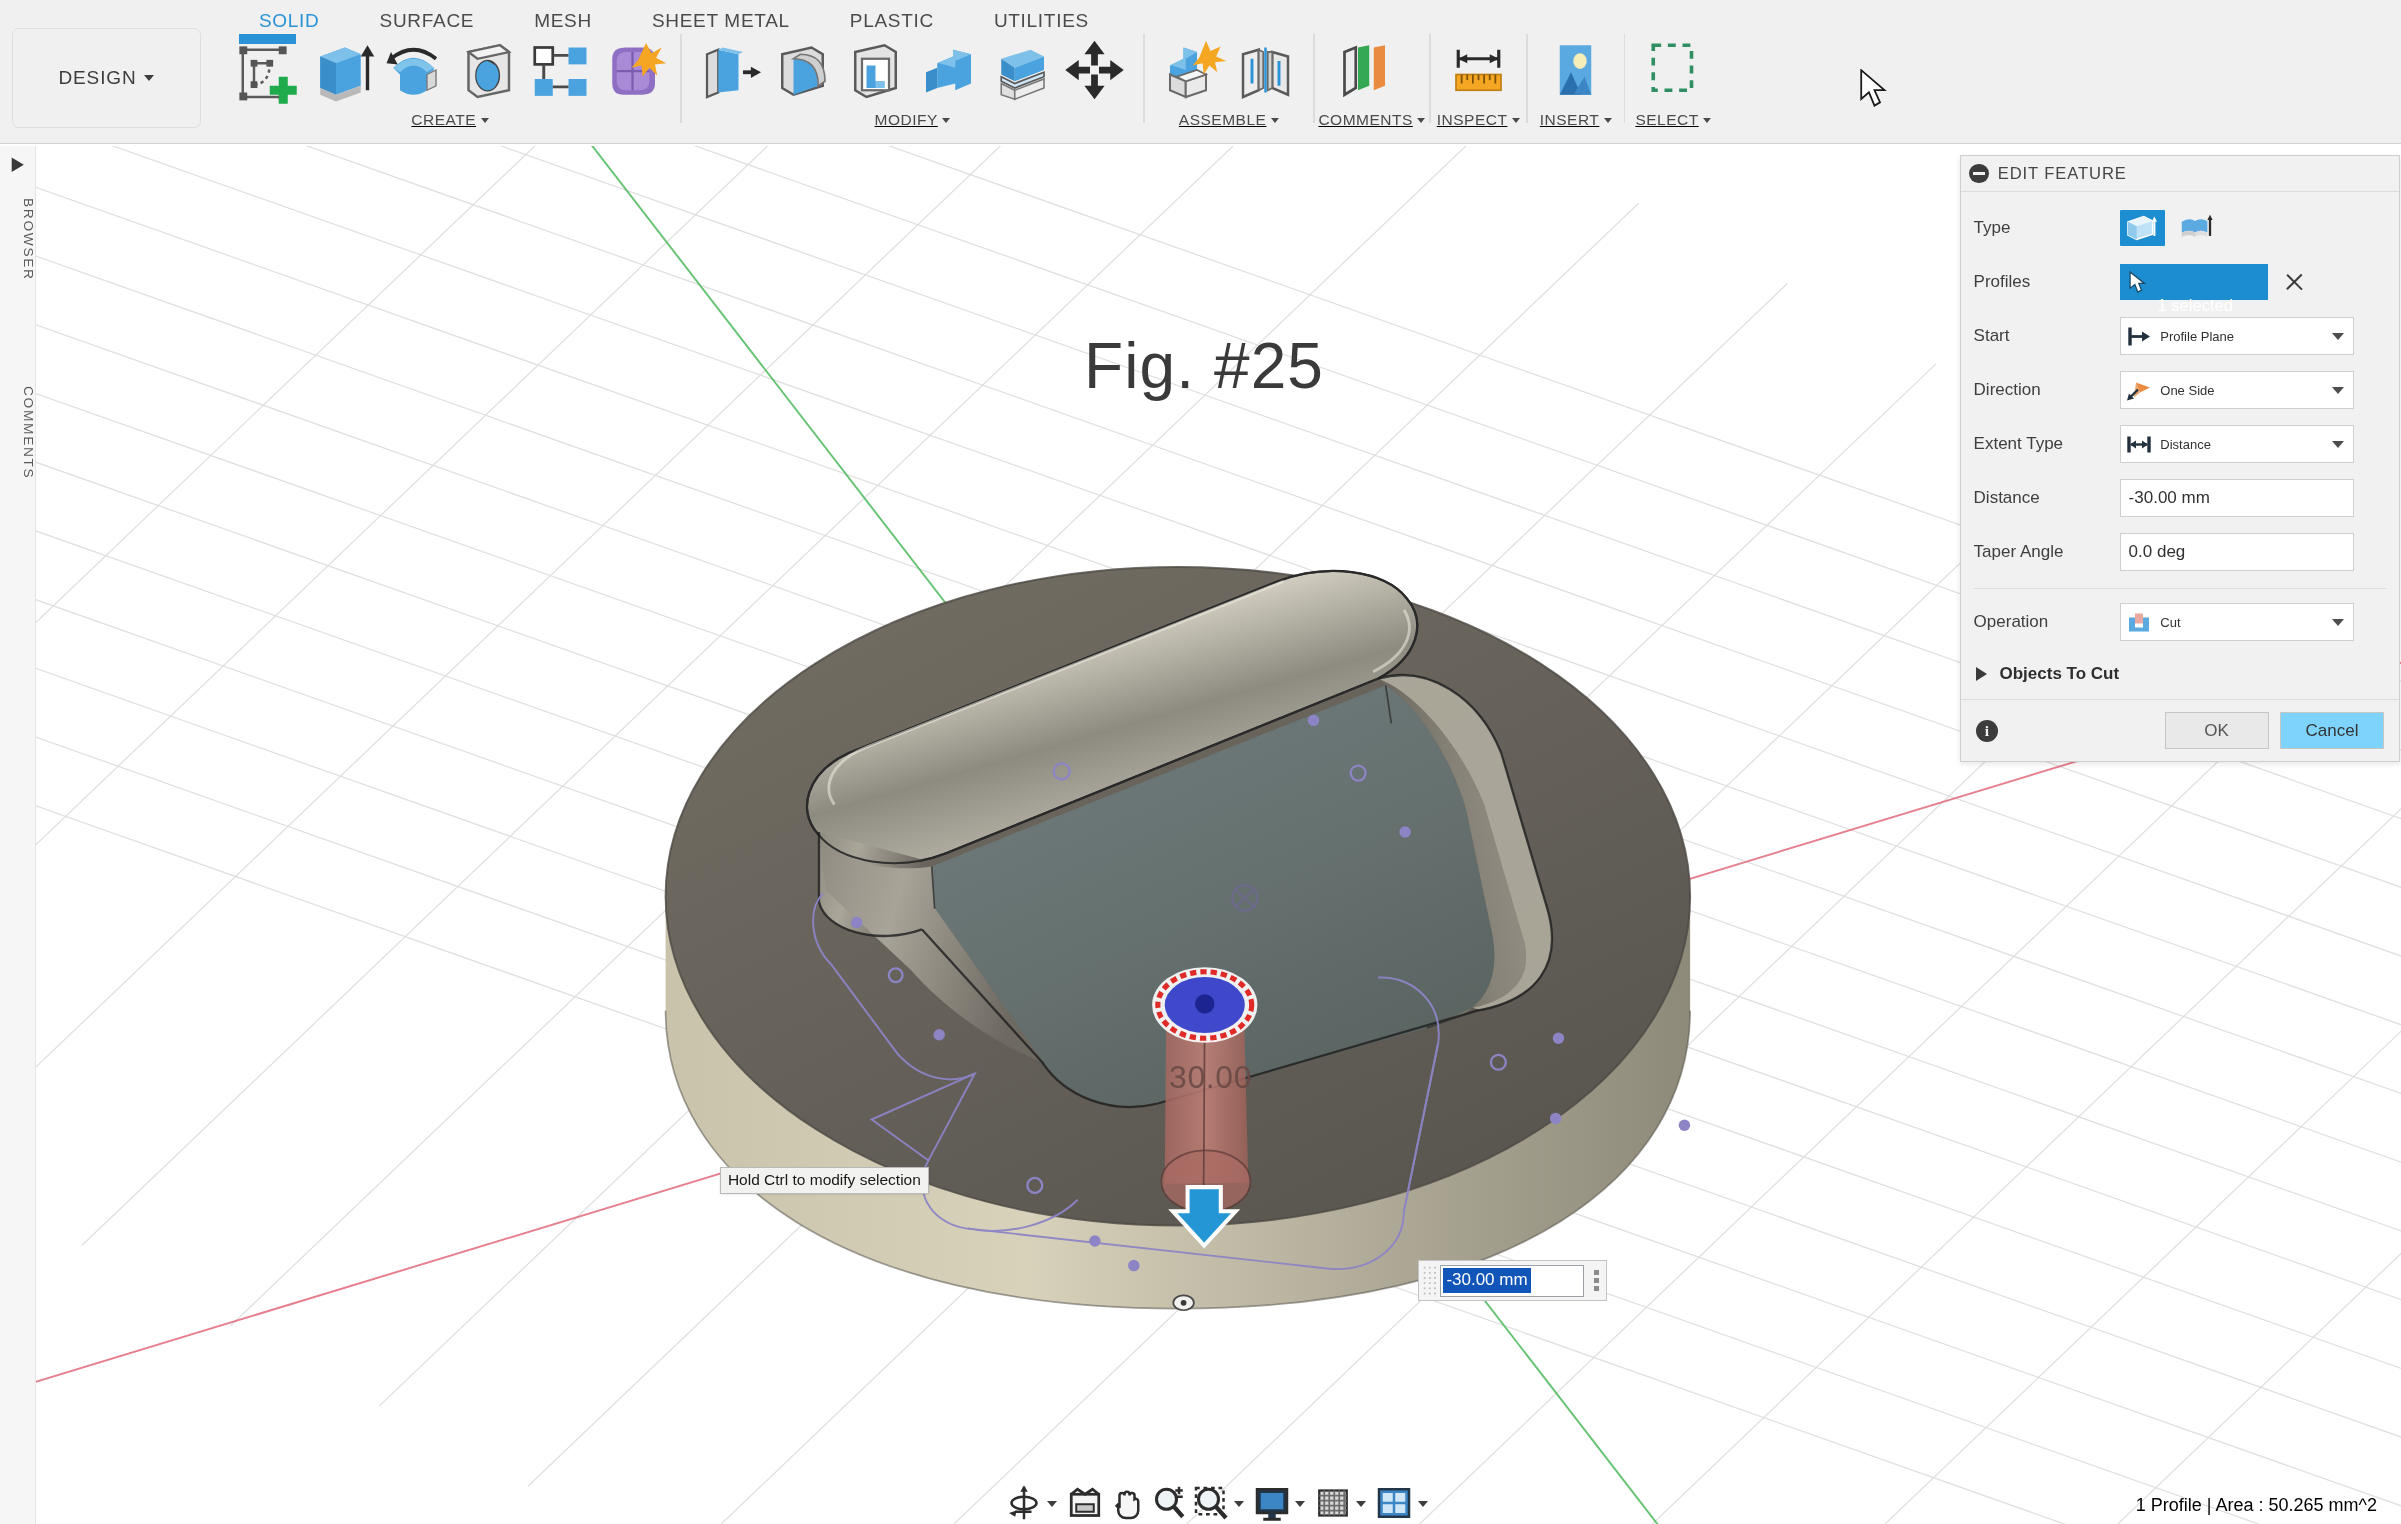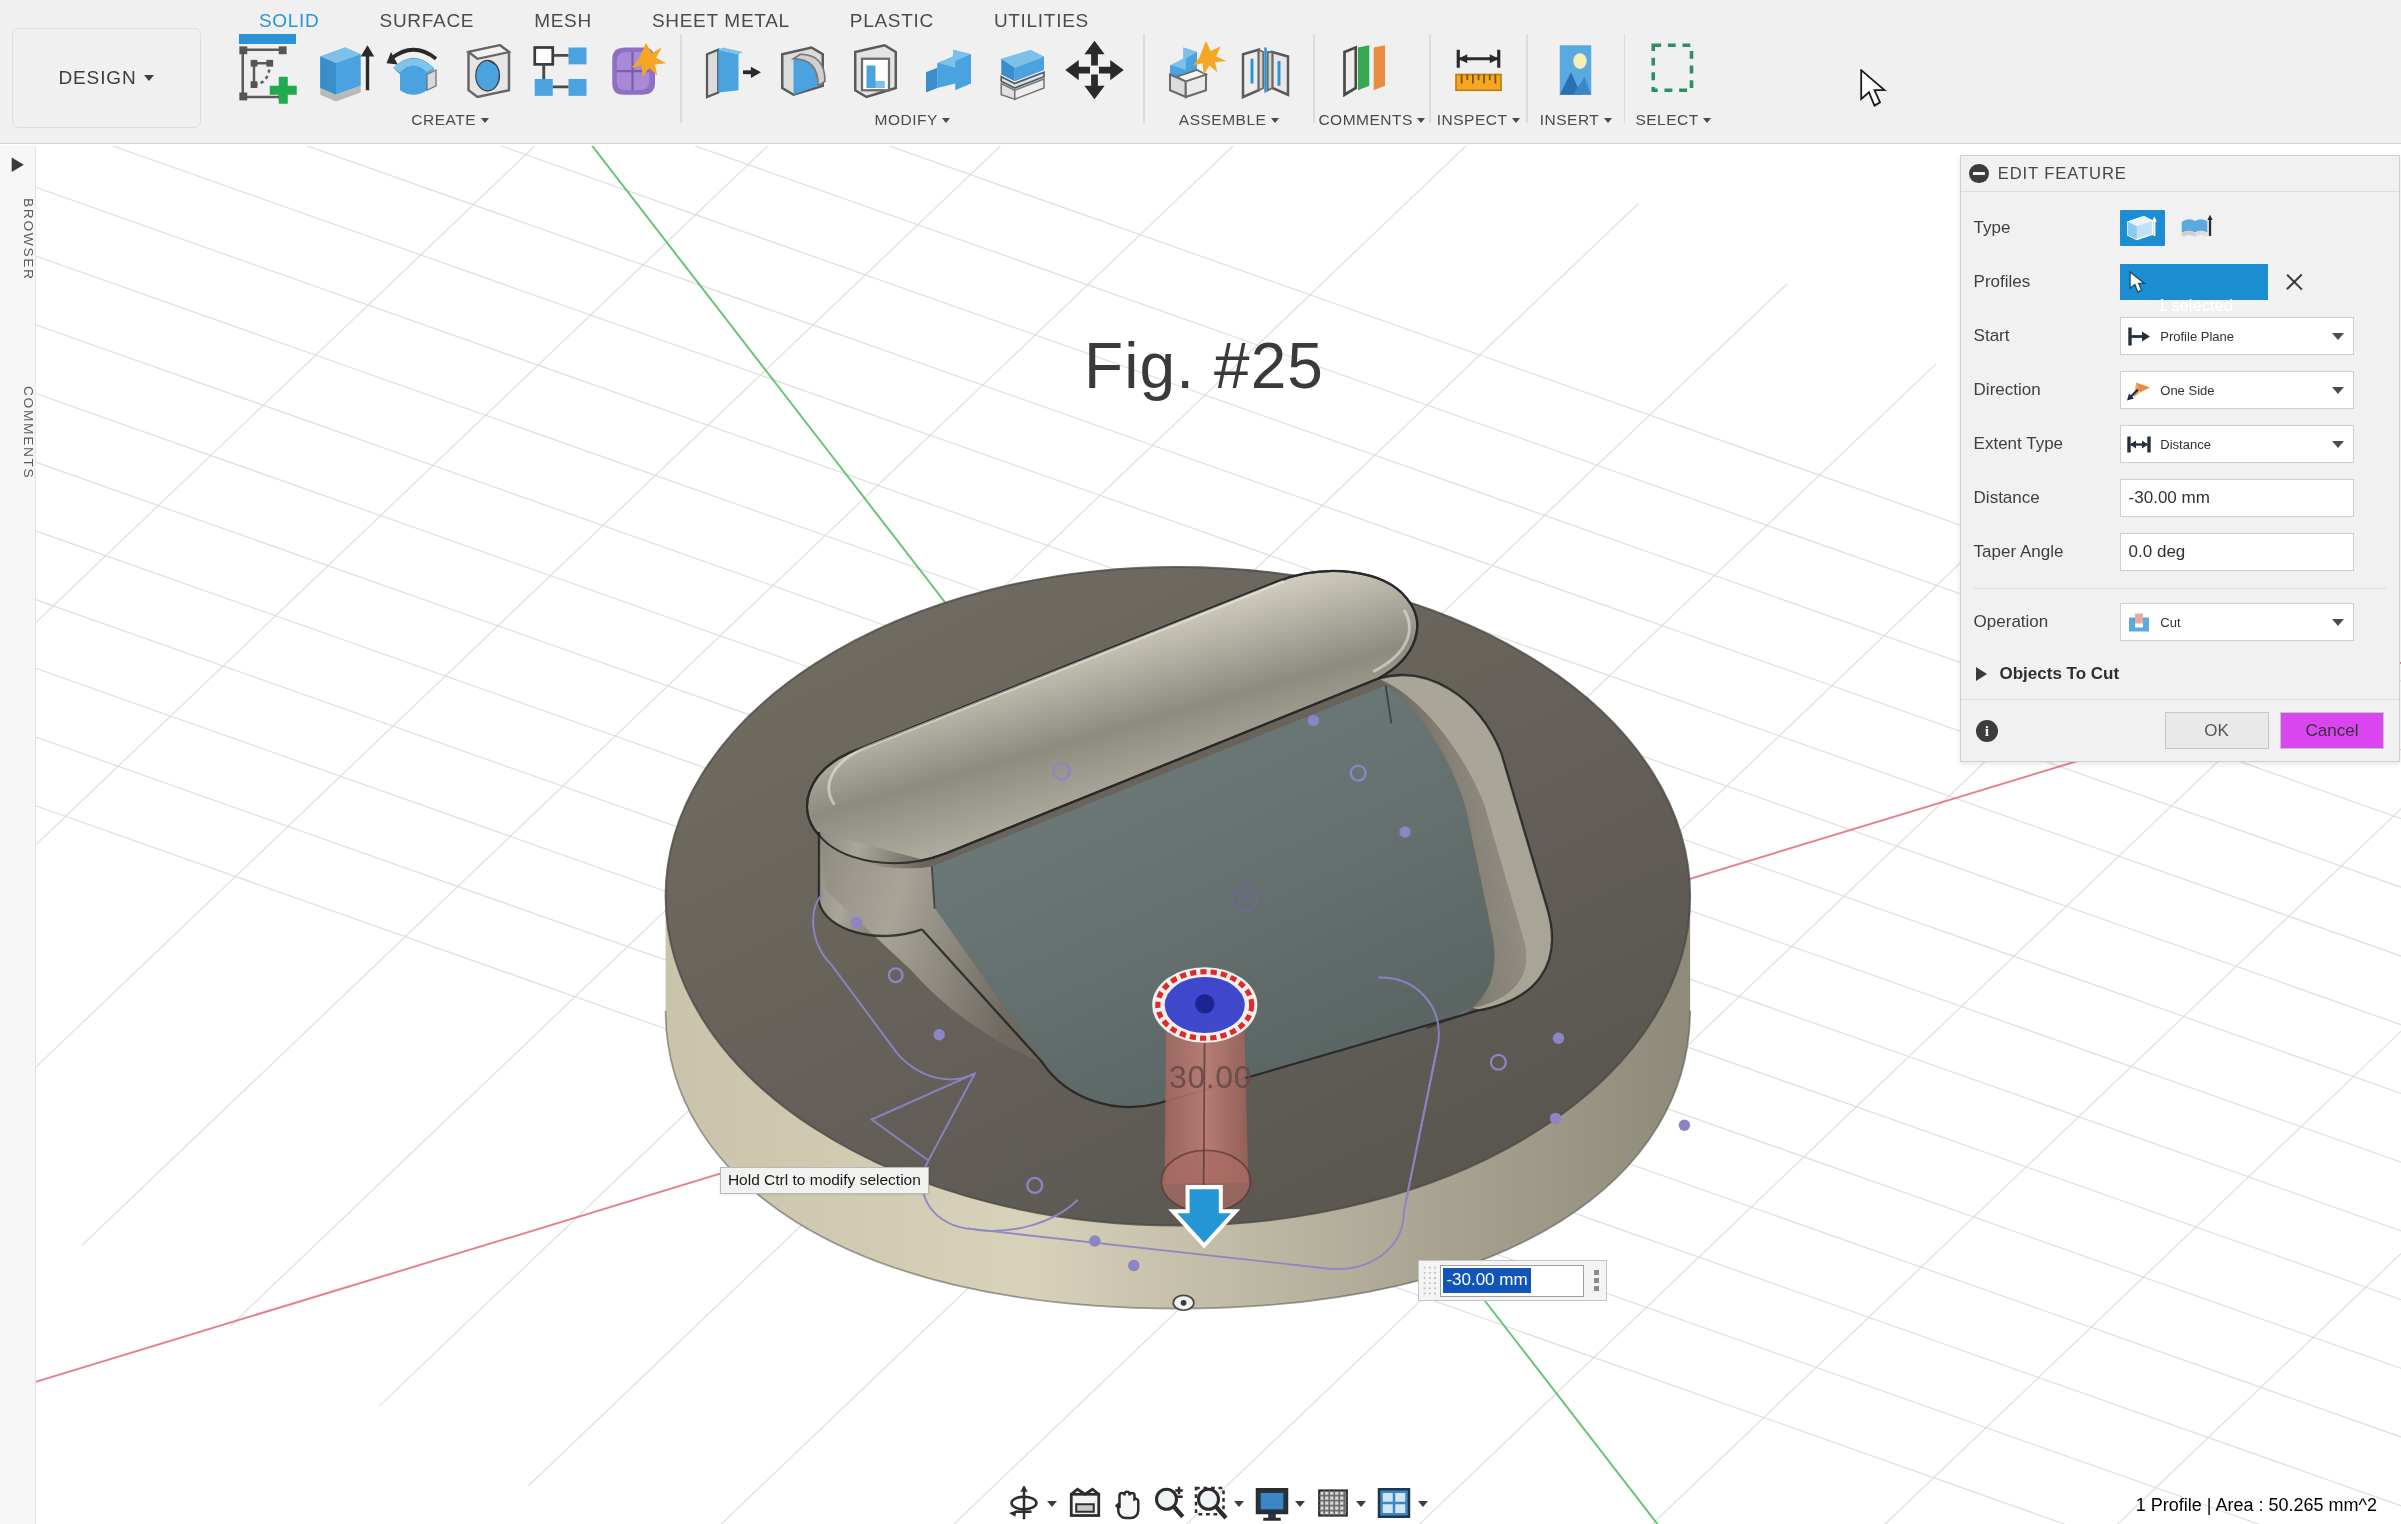--- a/index.html
+++ b/index.html
@@ -41,21 +41,21 @@
   .caret-d {
     width: 0; height: 0; border-left: 5.2px solid transparent;
     border-right: 5.2px solid transparent; border-top: 6.3px solid #3d3d3d;
   }
 
   
   .rb-panels {
     position: absolute; left: 223px; top: 34px; right: 0; height: 109px;
     display: flex; align-items: flex-start;
   }
-  .rb-group { position: relative; height: 109px; display: flex; flex-direction: column; }
+  .rb-group { position: relative; height: 109px; display: flex; flex-direction: column; text-decoration: underline; }
   .rb-group .row { display: flex; align-items: flex-start; gap: 0px; height: 74px; padding: 0 8px; }
   .rb-group .glabel {
     text-align: center; font-size: 15.5px; color: #4a4a4a;
     letter-spacing: 0.5px; margin-top: 3.4px;
     display: flex; align-items: center; justify-content: center; gap: 4.6px;
   }
   .glabel .cr {
     width: 0; height: 0; border-left: 4.6px solid transparent;
     border-right: 4.6px solid transparent; border-top: 5.7px solid #4a4a4a;
   }
@@ -214,21 +214,21 @@
     color: #f1f1f1; font-size: 15.5px; font-weight: bold;
     display: flex; align-items: center; justify-content: center;
     font-family: "Liberation Serif", serif;
   }
   .btns { margin-left: auto; display: flex; gap: 11.5px; }
   .pbtn {
     min-width: 104px; height: 37px; background: #e9e9e9;
     border: 1.1px solid #c6c6c6; font-size: 17px; color: #555555;
     display: flex; align-items: center; justify-content: center;
   }
-  .pbtn.cancel { color: #333333; background: #d946ef; }
+  .pbtn.cancel { color: #333333; background: #7dd3fc; }
 
   
   .bottombar {
     position: absolute; left: 36px; right: 0; bottom: 0; height: 45px;
     display: flex; align-items: center; justify-content: center;
   }
   .navtools { display: flex; align-items: center; gap: 0px; }
   .navitem { display: flex; align-items: center; }
   .navicon { width: 42px; height: 40px; }
   .navcaret {

